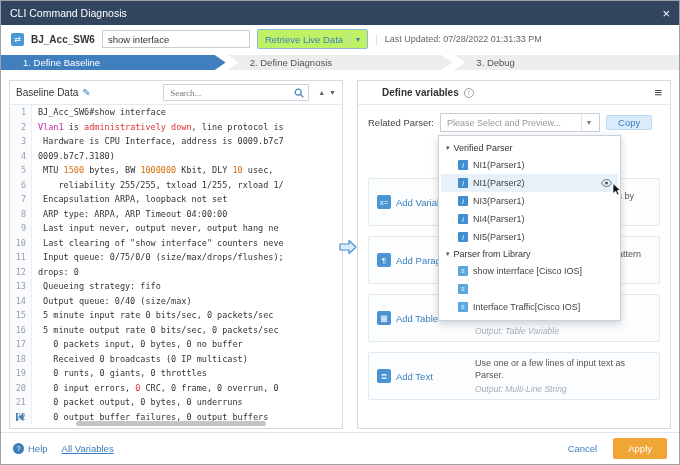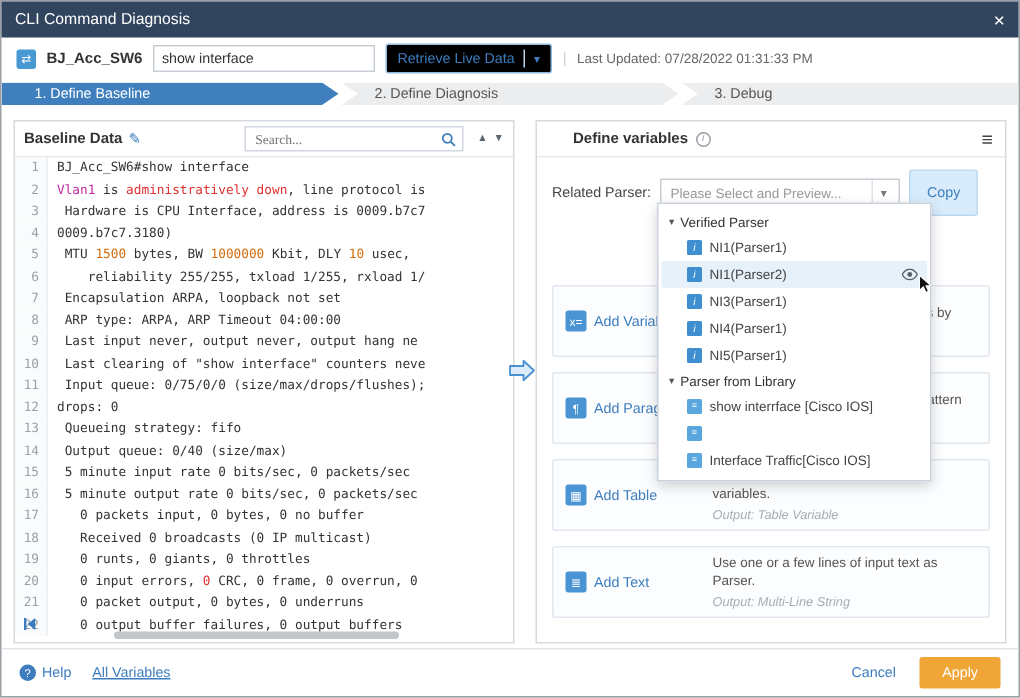--- a/index.html
+++ b/index.html
@@ -11,21 +11,21 @@
   .titlebar{height:24px;background:#31455e;color:#fff;display:flex;align-items:center;
     padding:0 9px;font-size:10.5px;flex:0 0 auto;}
   .close{margin-left:auto;font-size:13px;line-height:1;cursor:pointer;}
   
   .toolbar{height:28px;display:flex;align-items:center;padding:0 10px;gap:7px;flex:0 0 auto;}
   .dev-icon{width:13px;height:13px;background:#4798d3;color:#fff;font-size:8px;display:flex;
     align-items:center;justify-content:center;border-radius:2px;flex:0 0 13px;}
   .dev-name{font-weight:bold;color:#333;font-size:10px;}
   .cmd-input{width:148px;height:18px;border:1px solid #c6cdd4;font-size:9.5px;padding:0 5px;
     color:#333;font-family:"Liberation Sans",sans-serif;}
-  .retrieve-btn{display:flex;align-items:center;height:20px;background:#000000;border:1px solid #8fb8dc;
+  .retrieve-btn{display:flex;align-items:center;height:20px;background:#bef264;border:1px solid #8fb8dc;
     color:#3d7dbd;font-size:9.5px;padding:0 7px;gap:6px;border-radius:2px;cursor:pointer;
     font-family:"Liberation Sans",sans-serif;}
   .vbar{width:1px;height:12px;background:#b9d3e8;}
   .chev{font-size:8px;color:#3d7dbd;}
   .sep{color:#d0d0d0;font-size:10px;}
   .last-updated{color:#666;font-size:9px;}
   
   .stepper{display:flex;height:21px;padding:2px 0 4px;flex:0 0 auto;}
   .step{flex:1;background:#ecedef;color:#555;display:flex;align-items:center;padding-left:22px;
     font-size:9.5px;cursor:pointer;
@@ -36,21 +36,21 @@
   .step.active{background:#3f7fbe;color:#fff;}
   
   .content{flex:1;display:flex;padding:6px 8px 3px;position:relative;min-height:0;}
   .panel{border:1px solid #d5dade;background:#fff;display:flex;flex-direction:column;min-height:0;}
   .panel.left{width:334px;margin-right:14px;position:relative;}
   .panel.right{flex:1;position:relative;}
   .transfer-arrow{position:absolute;left:338px;top:165px;z-index:3;}
   
   .lp-head{height:24px;display:flex;align-items:center;padding:0 6px;gap:4px;
     border-bottom:1px solid #e6eaee;flex:0 0 auto;}
-  .lp-title{font-weight:bold;font-size:10px;color:#333;}
+  .lp-title{font-weight:normal;font-size:10px;color:#333;}
   .pencil{color:#3d7dbd;font-size:10px;cursor:pointer;}
   .search-wrap{margin-left:auto;display:flex;align-items:center;border:1px solid #cfd6dd;height:17px;
     width:146px;padding:0 4px;gap:3px;background:#fff;}
   .search-input{border:none;outline:none;flex:1;font-size:9px;color:#333;min-width:0;
     font-family:Liberation Serif, serif;}
   .updown{display:flex;gap:4px;margin-left:5px;}
   .tri{font-size:7px;color:#5b6770;cursor:pointer;}
   .code{flex:1;overflow:hidden;font-family:"DejaVu Sans Mono",monospace;font-size:8.5px;
     position:relative;}
   .crow{display:flex;line-height:14.5px;height:14.5px;}
@@ -70,21 +70,21 @@
   .info-icon{width:10px;height:10px;border:1px solid #9aa0a6;border-radius:50%;color:#9aa0a6;
     font-size:7px;display:flex;align-items:center;justify-content:center;font-style:italic;}
   .hamburger{margin-left:auto;color:#444;font-size:13px;cursor:pointer;}
   .rp-body{flex:1;position:relative;padding:8px 10px;overflow:hidden;}
   .parser-row{display:flex;align-items:center;gap:6px;font-size:9.5px;color:#444;}
   .parser-select{width:160px;height:19px;border:1px solid #c6cdd4;display:flex;align-items:center;
     padding:0 0 0 6px;color:#999;font-size:9px;justify-content:flex-start;background:#fff;
     cursor:pointer;gap:20px;}
   .sel-chev{color:#777;font-size:8px;border-left:1px solid #dde3e8;padding:0 5px;height:100%;
     display:flex;align-items:center;}
-  .copy-btn{height:31px;background:#d9ecfb;border:1px solid #bcd9f0;color:#3d7dbd;font-size:9.5px;
+  .copy-btn{height:15px;background:#d9ecfb;border:1px solid #bcd9f0;color:#3d7dbd;font-size:9.5px;
     padding:0 11px;border-radius:2px;cursor:pointer;font-family:"Liberation Sans",sans-serif;}
   .cards{margin-top:46px;display:flex;flex-direction:column;gap:10px;}
   .card{border:1px solid #e1e8ee;background:#fbfdfe;border-radius:2px;display:flex;
     align-items:center;padding:6px 8px;gap:10px;height:48px;}
   .card-btn{display:flex;align-items:center;gap:5px;color:#3d7dbd;font-size:9.5px;flex:0 0 88px;
     cursor:pointer;}
   .cicon{width:14px;height:14px;background:#4a94d4;color:#fff;border-radius:2px;display:flex;
     align-items:center;justify-content:center;font-size:8px;flex:0 0 14px;}
   .card-desc{flex:1;font-size:9px;color:#555;line-height:1.35;}
   .card-out{color:#a6adb3;font-style:italic;font-size:8.5px;margin-top:3px;}

